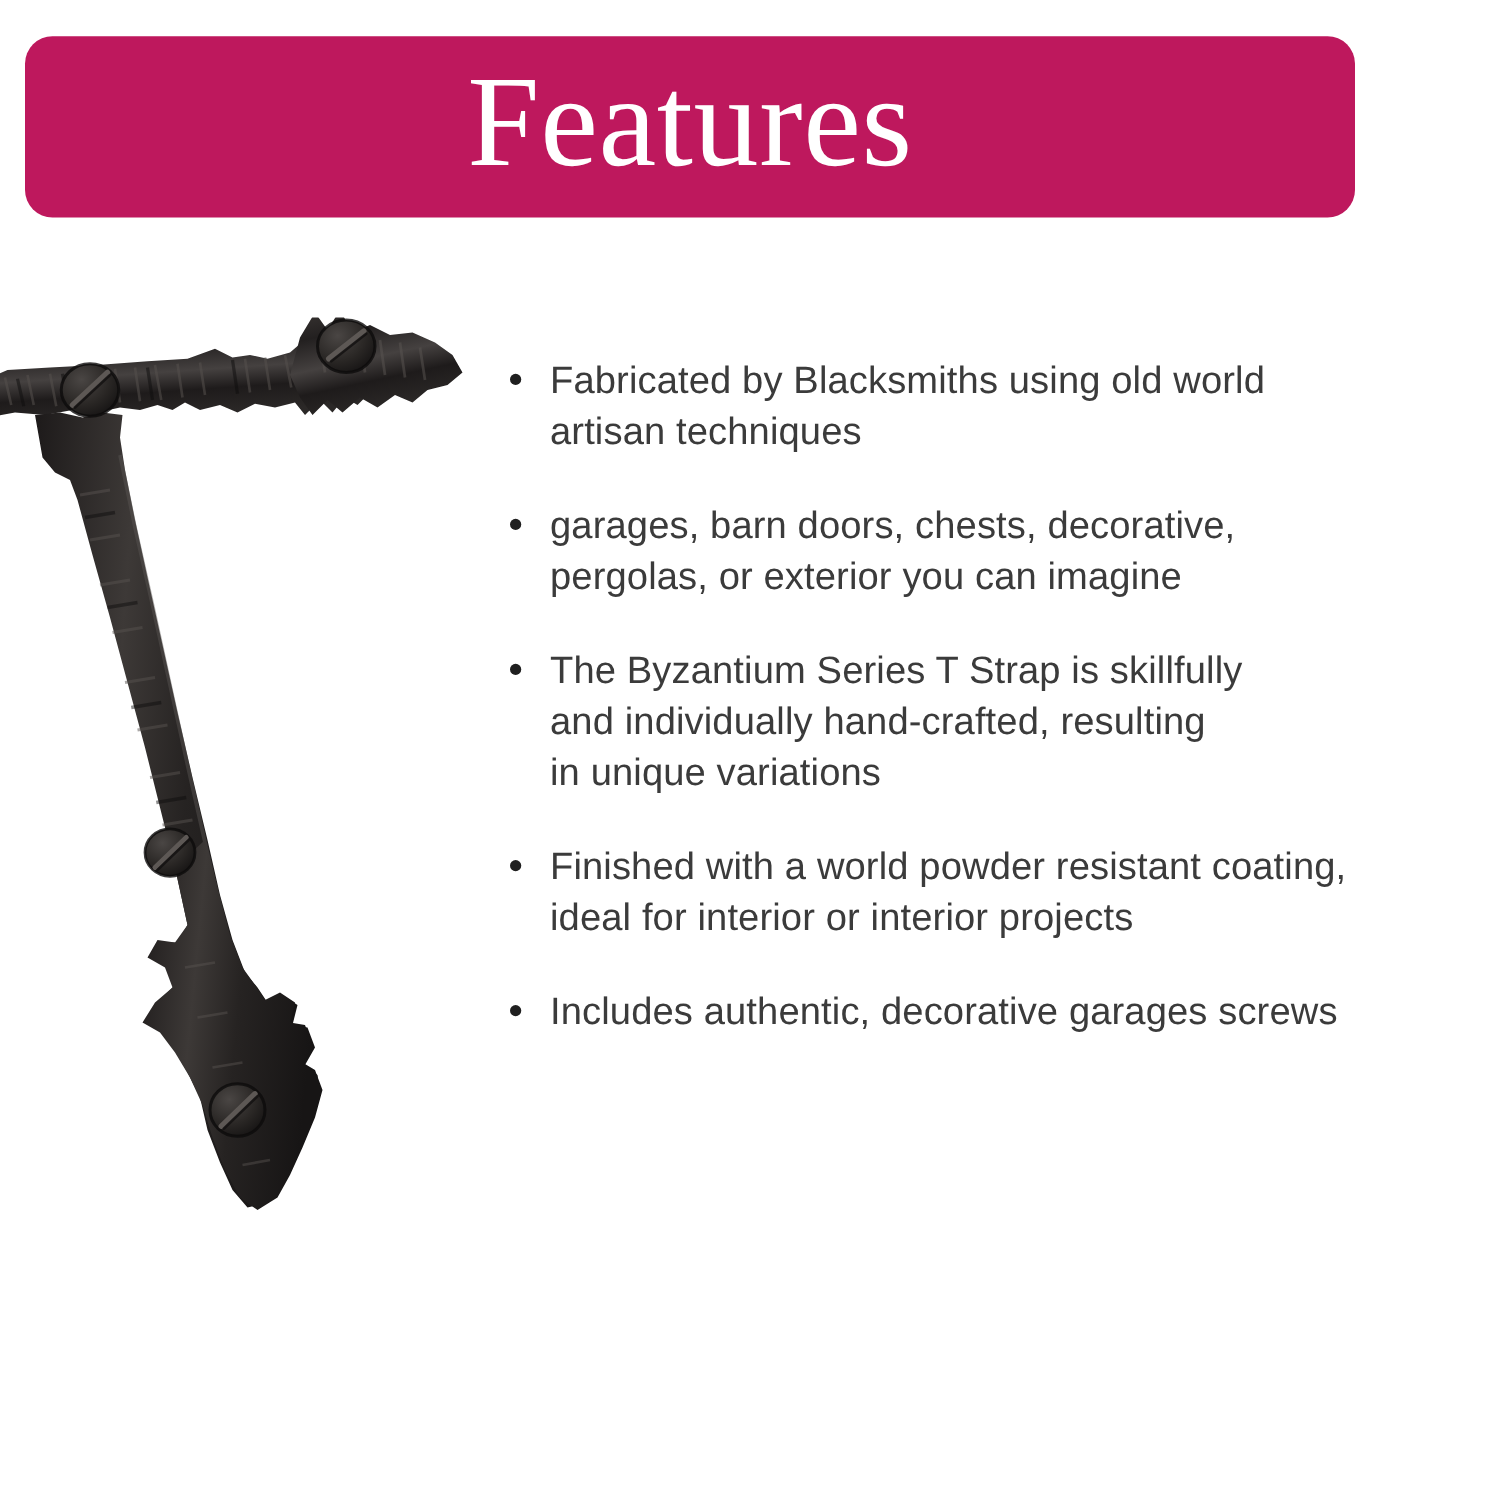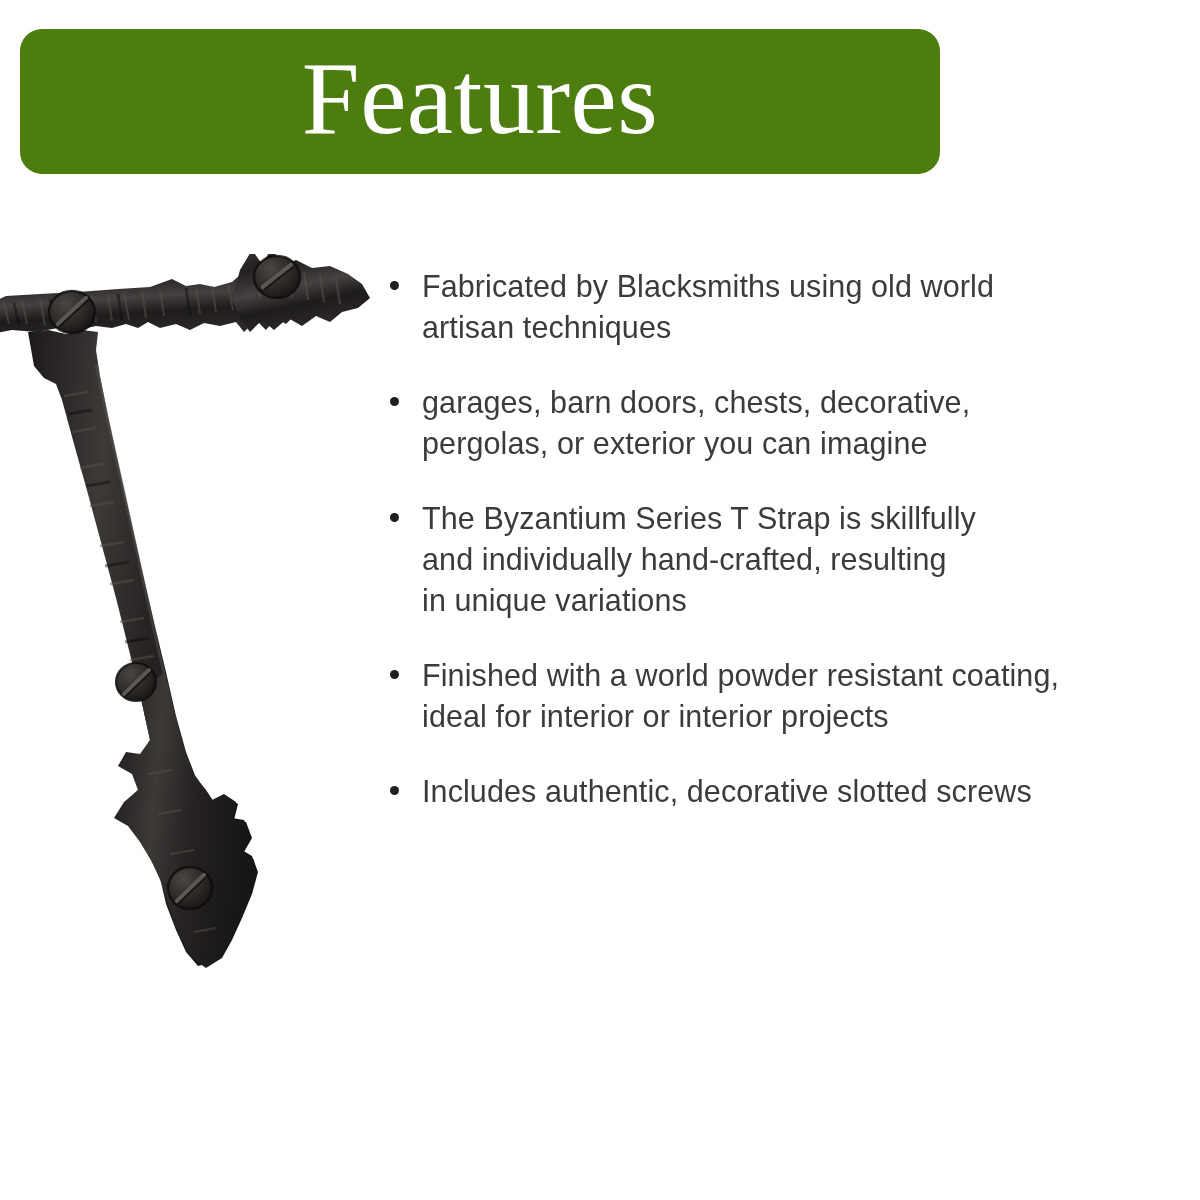--- a/index.html
+++ b/index.html
@@ -13,23 +13,23 @@
     font-family: "Liberation Sans", sans-serif;
     overflow: hidden;
     position: relative;
   }
 
   
   .header-banner {
     position: absolute;
     left: 20px;
     top: 29px;
-    width: 920px;
+    width: 1064px;
     height: 145px;
-    background: #4d7c0f;
+    background: #be185d;
     border-radius: 22px;
     display: flex;
     align-items: center;
     justify-content: center;
     box-sizing: border-box;
   }
   .header-title {
     font-family: "Liberation Serif", "DejaVu Serif", serif;
     color: #ffffff;
     font-size: 104px;
@@ -298,21 +298,21 @@
 
       <g>
         <ellipse cx="190" cy="634" rx="22" ry="21" fill="url(#screwGrad)"></ellipse>
         <ellipse cx="190" cy="634" rx="22" ry="21" fill="none" stroke="#0c0b0b" stroke-width="2.4" opacity="0.8"></ellipse>
         <path d="M 177,647 L 204,621" stroke="#5d5855" stroke-width="4.3" stroke-linecap="round"></path>
         <path d="M 179,649 L 206,623" stroke="#121010" stroke-width="2.1" stroke-linecap="round" opacity="0.8"></path>
       </g>
     </svg>
   </div>
 
-  <ul class="feature-list" style="list-style:none;margin:0;padding:0;">
+  <ul class="feature-list" style="list-style:none;margin:18px;padding:0;">
 
     <li class="feature-item">
       <span class="feature-bullet">
           <i></i>
         </span>
       <span class="feature-text">
         <span class="ln">Fabricated by Blacksmiths using old world</span>
         <span class="ln">artisan techniques</span>
       </span>
     </li>
@@ -346,19 +346,19 @@
         <span class="ln">Finished with a world powder resistant  coating,</span>
         <span class="ln">ideal for interior or interior projects</span>
       </span>
     </li>
 
     <li class="feature-item">
       <span class="feature-bullet">
           <i></i>
         </span>
       <span class="feature-text">
-        <span class="ln">Includes authentic, decorative slotted screws</span>
+        <span class="ln">Includes authentic, decorative garages screws</span>
       </span>
     </li>
 
 
   </ul>
 </div>
 
 </body></html>

